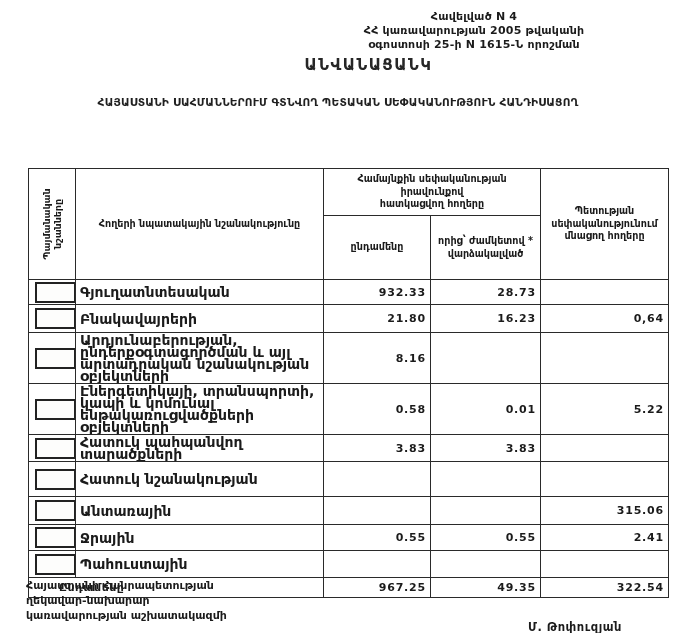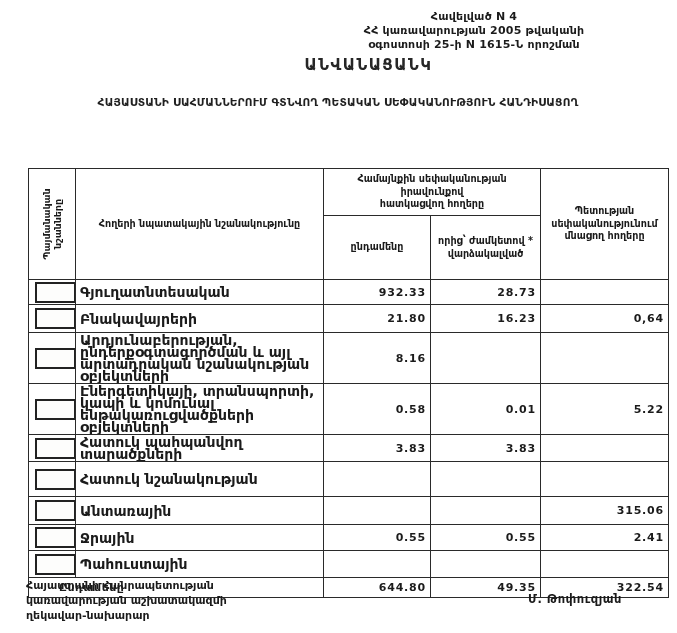--- a/index.html
+++ b/index.html
@@ -58,21 +58,21 @@
   tr.total-row td{font-weight:bold;}
   tr.total-row td.total-label{
     text-align:left;padding-left:30px;font-size:11px;letter-spacing:.5px;
   }
   
   .footer-left{
     position:absolute;left:26px;top:578px;
     font-size:11px;font-weight:bold;line-height:15px;color:#1b1b1b;
   }
   .signature{
-    position:absolute;left:528px;top:592px;
+    position:absolute;left:528px;top:620px;
     font-size:11.5px;font-weight:bold;letter-spacing:.5px;color:#1b1b1b;
   }
   .hdr-line{display:block;}
 </style>
 </head>
 <body>
 
 <div class="page">
 
   <div class="appendix">
@@ -198,28 +198,28 @@
         <td class="sym-cell">
             <div class="swatch"></div>
           </td>
         <td class="label-cell">Պահուստային</td>
         <td class="num"></td>
         <td class="num"></td>
         <td class="num"></td>
       </tr>
       <tr style="height:20px;" class="total-row">
         <td colspan="2" class="total-label">Ընդամենը</td>
-        <td class="num">644.80</td>
+        <td class="num">967.25</td>
         <td class="num">49.35</td>
         <td class="num">322.54</td>
       </tr>
     </tbody>
   </table>
 
   <div class="footer-left">
     <span class="hdr-line">Հայաստանի Հանրապետության</span>
+    <span class="hdr-line">ղեկավար-նախարար</span>
     <span class="hdr-line">կառավարության աշխատակազմի</span>
-    <span class="hdr-line">ղեկավար-նախարար</span>
   </div>
 
   <div class="signature">Մ. Թոփուզյան</div>
 
 </div>
 
 </body></html>

